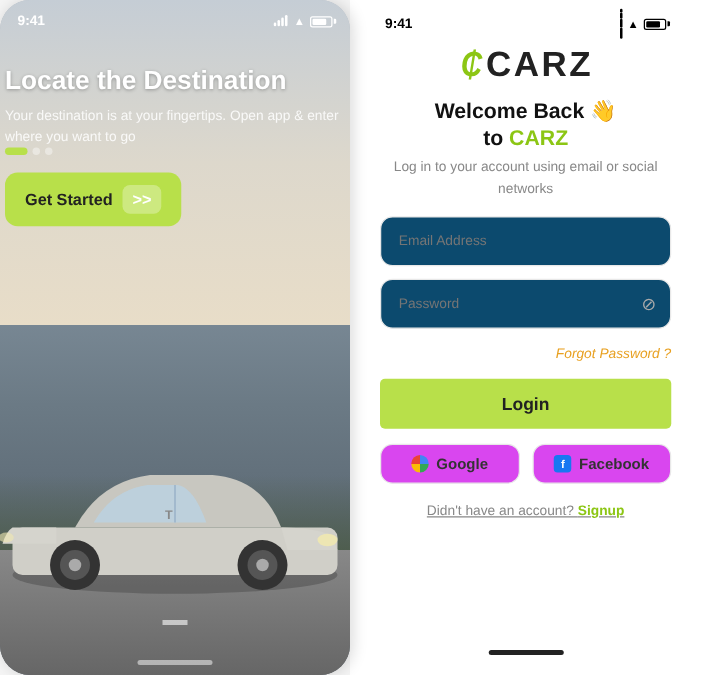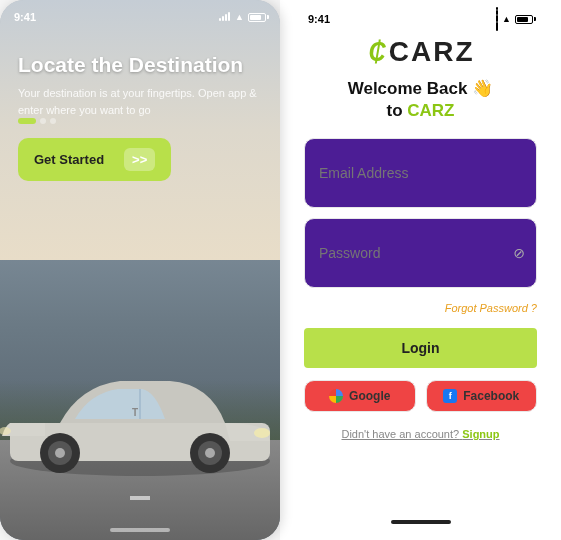--- a/index.html
+++ b/index.html
@@ -131,21 +131,21 @@
       width: 80%;
       border-radius: 1px;
     }
 
     
     .left-content {
       position: absolute;
       top: 36px;
       left: 0;
       right: 4px;
-      padding: 16px 18px;
+      padding: 16px 4px;
       z-index: 10;
     }
 
     .left-title {
       font-size: 21px;
       font-weight: 800;
       color: #fff;
       line-height: 1.2;
       margin-bottom: 8px;
       text-shadow: 0 1px 3px rgba(0,0,0,0.3);
@@ -172,21 +172,21 @@
 
     .dot.active {
       width: 18px;
       border-radius: 3px;
       background: #b8e04a;
     }
 
     .get-started-btn {
       display: flex;
       align-items: center;
-      gap: 20px;
+      gap: 8px;
       background: #b8e04a;
       border: none;
       border-radius: 10px;
       padding: 10px 16px;
       cursor: pointer;
       width: fit-content;
     }
 
     .get-started-label {
       font-size: 13px;
@@ -339,21 +339,21 @@
       letter-spacing: 2px;
     }
 
     
     .welcome-title {
       font-size: 17px;
       font-weight: 800;
       color: #111;
       text-align: center;
       line-height: 1.3;
-      margin-bottom: 16px;
+      margin-bottom: 4px;
     }
 
     .welcome-carz {
       color: #8cc614;
     }
 
     .welcome-subtitle {
       font-size: 11px;
       color: #888;
       text-align: center;
@@ -363,27 +363,27 @@
 
     
     .form-field {
       width: 100%;
       position: relative;
       margin-bottom: 10px;
     }
 
     .form-input {
       width: 100%;
-      padding: 26px 14px;
+      padding: 13px 14px;
       border: 1.5px solid #e8e8e8;
       border-radius: 10px;
-      font-size: 14px;
+      font-size: 11px;
       color: #999;
       outline: none;
-      background: #4c1d95;
+      background: #0c4a6e;
     }
 
     .eye-icon {
       position: absolute;
       right: 12px;
       top: 50%;
       transform: translateY(-50%);
       color: #aaa;
       font-size: 14px;
       cursor: pointer;
@@ -449,21 +449,21 @@
     .social-btn {
       flex: 1;
       display: flex;
       align-items: center;
       justify-content: center;
       gap: 6px;
       padding: 8px 12px;
       border: 1.5px solid #e8e8e8;
       border-radius: 10px;
       cursor: pointer;
-      background: #ef4444;
+      background: #d946ef;
     }
 
     .social-btn-label {
       font-size: 12px;
       font-weight: 600;
       color: #333;
     }
 
     
     .google-icon {
@@ -611,20 +611,21 @@
   <div class="logo-container">
     <span class="logo-c">₵</span>
     <span class="logo-text">CARZ</span>
   </div>
 
   <div class="welcome-title">
     <span>Welcome Back 👋</span><br>
     <span>to </span><span class="welcome-carz">CARZ</span>
   </div>
 
+  <div class="welcome-subtitle">Log in to your account using email or social networks</div>
 
   <div class="form-field">
     <input class="form-input" type="email" placeholder="Email Address" style="">
   </div>
 
   <div class="form-field">
     <input class="form-input" type="password" placeholder="Password" style="">
     <span class="eye-icon">⊘</span>
   </div>
 

